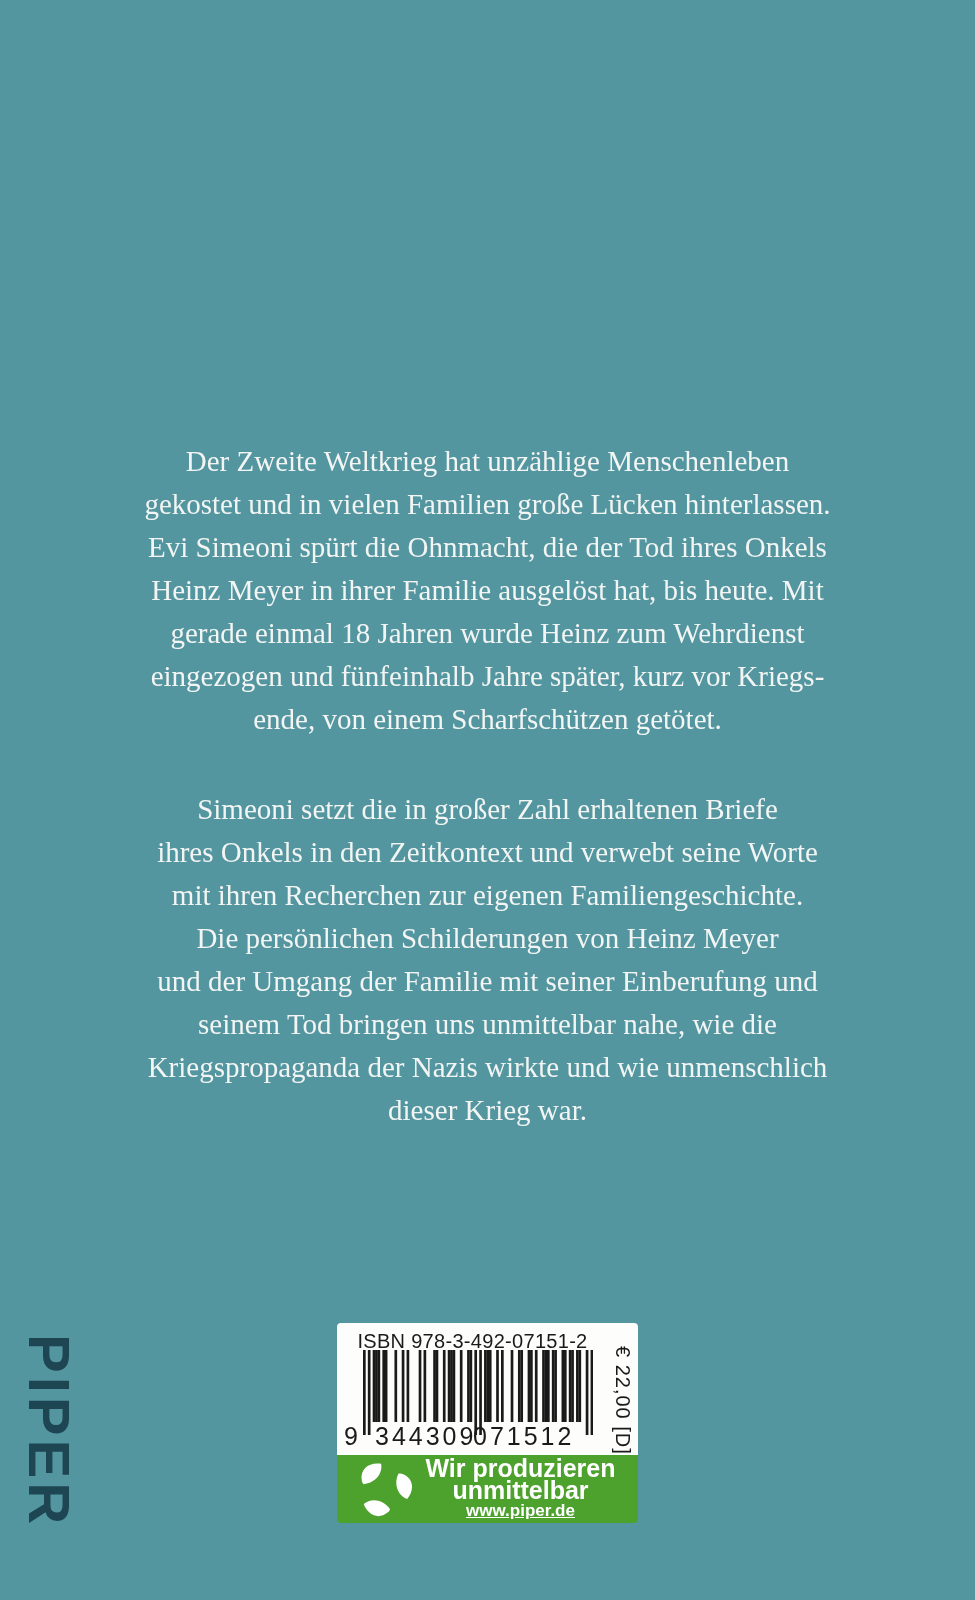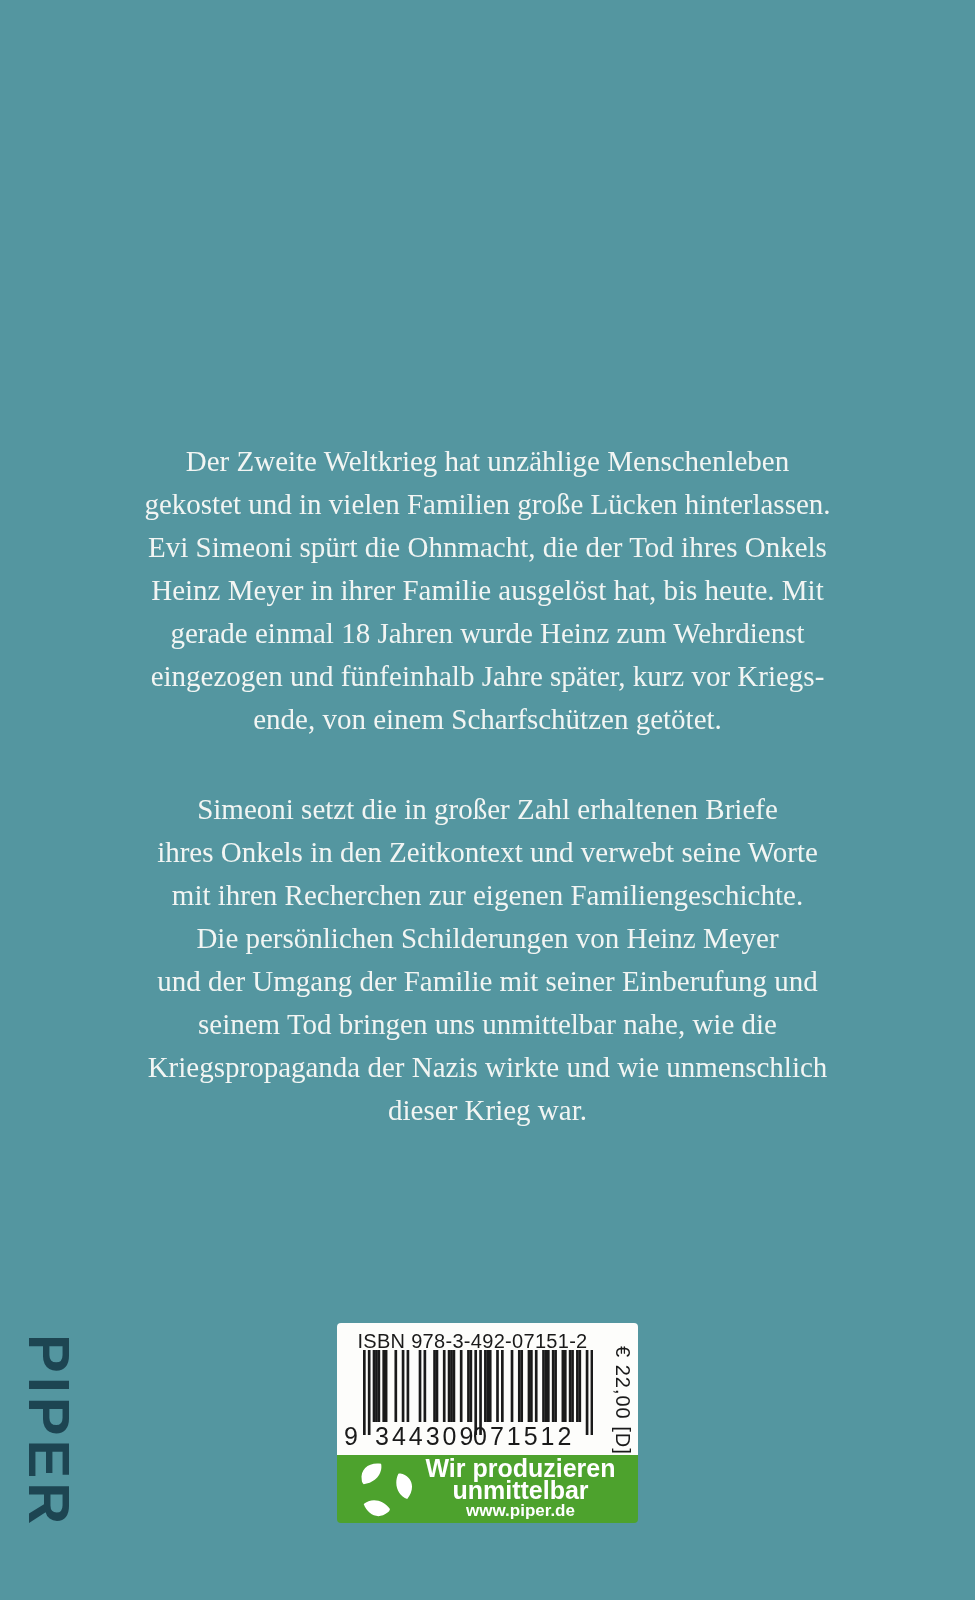--- a/index.html
+++ b/index.html
@@ -122,20 +122,21 @@
   }
   .badge-line1, .badge-line2 {
     font-weight: 700;
     font-size: 25px;
     line-height: 22px;
   }
   .badge-line3 {
     font-weight: 700;
     font-size: 17px;
     line-height: 19px;
+    text-decoration: underline;
   }
 </style>
 </head>
 <body>
 
 <div class="cover">
 
 
   <div class="blurb p1">Der Zweite Weltkrieg hat unzählige Menschenleben
 gekostet und in vielen Familien große Lücken hinterlassen.

